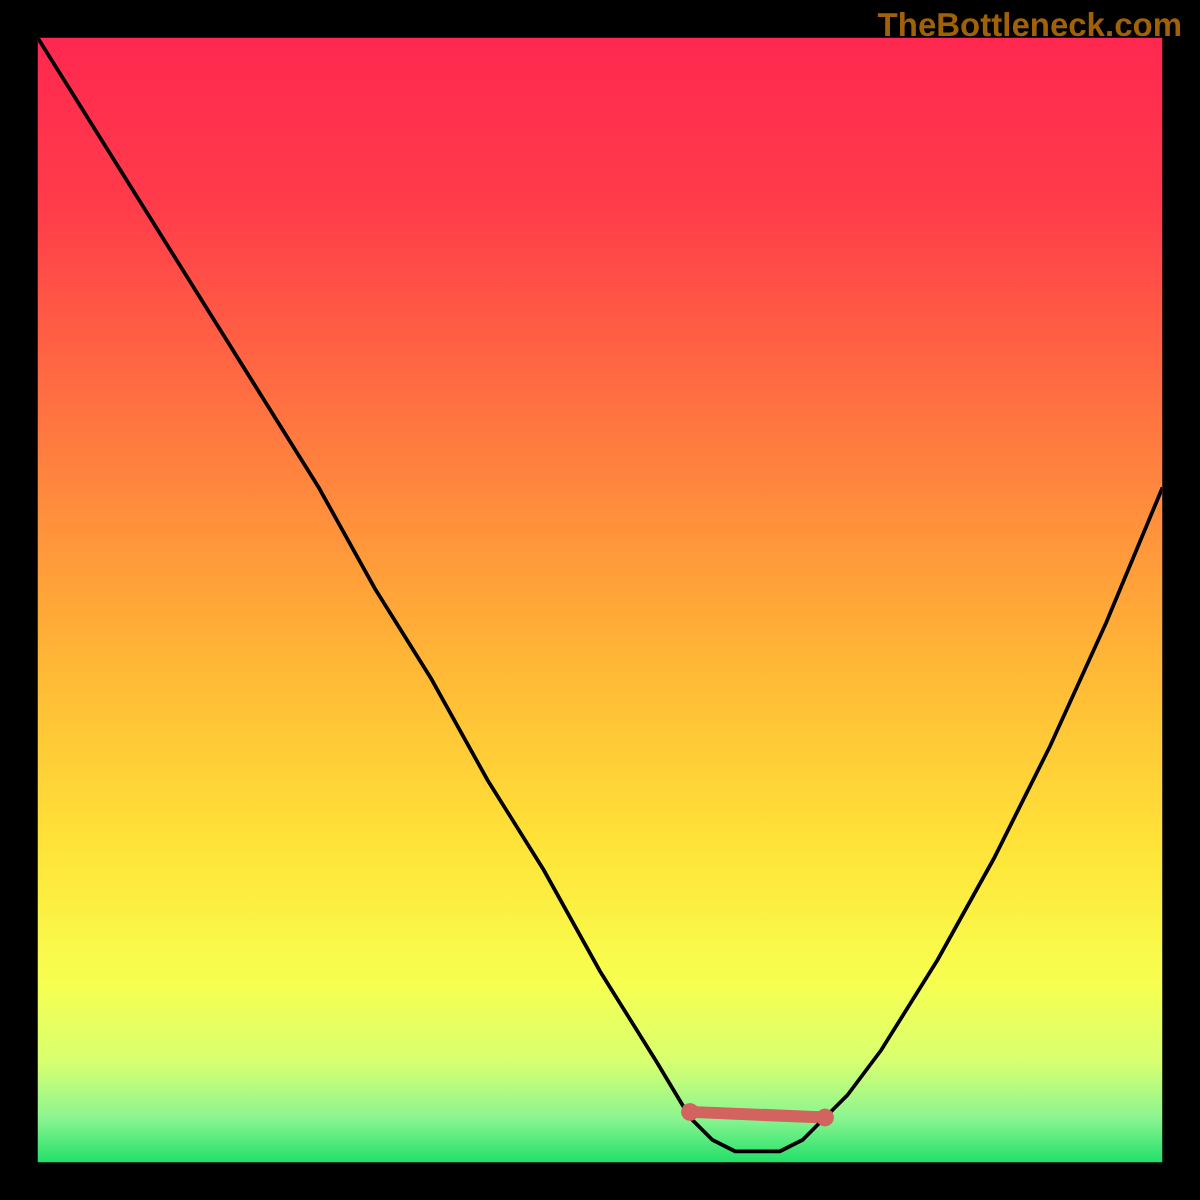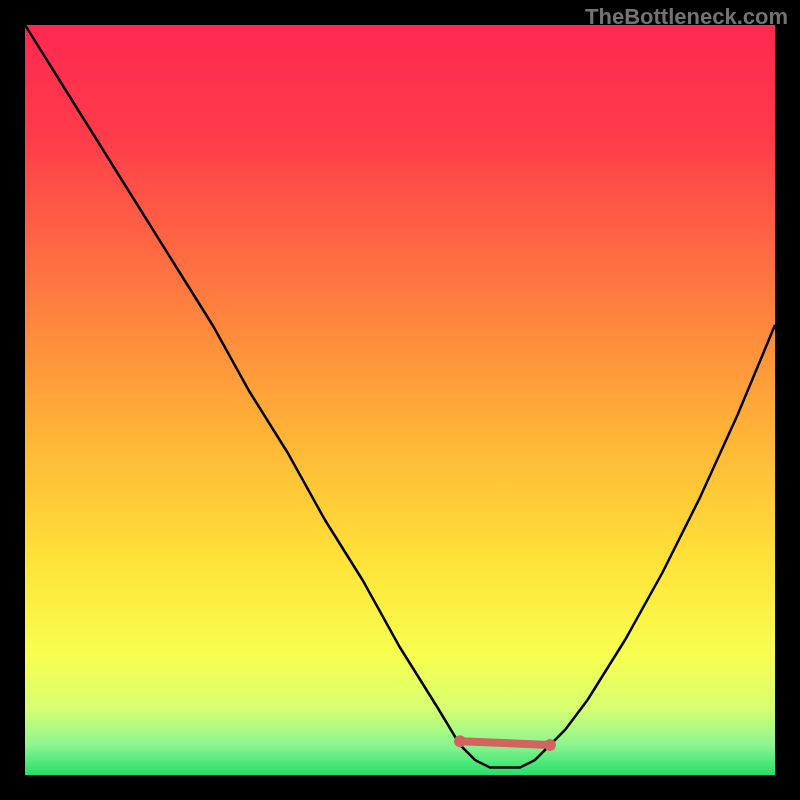--- a/index.html
+++ b/index.html
@@ -13,21 +13,21 @@
   .frame {
     position: relative;
     width: 800px;
     height: 800px;
     background: #000;
   }
   .watermark {
     position: absolute;
     top: 4px;
     right: 12px;
-    color: #737373;
+    color: #a16207;
     font-size: 22px;
     font-weight: bold;
     z-index: 20;
     user-select: none;
   }
   .plot-wrap {
     position: absolute;
     left: 25px;
     top: 25px;
     width: 750px;

